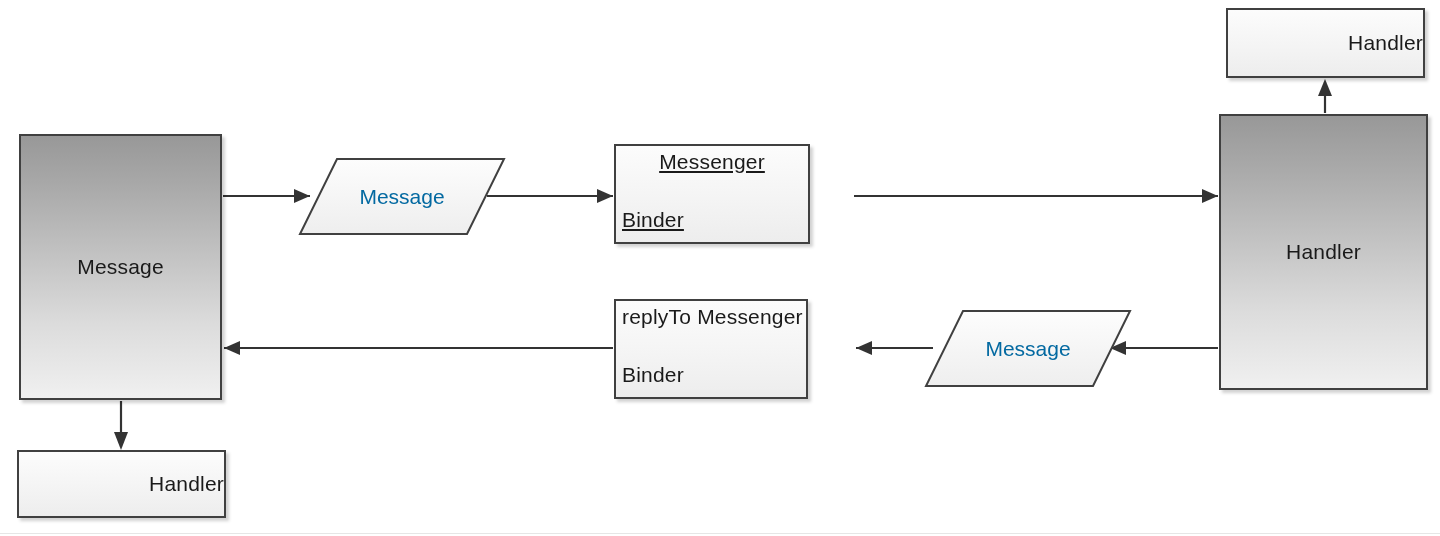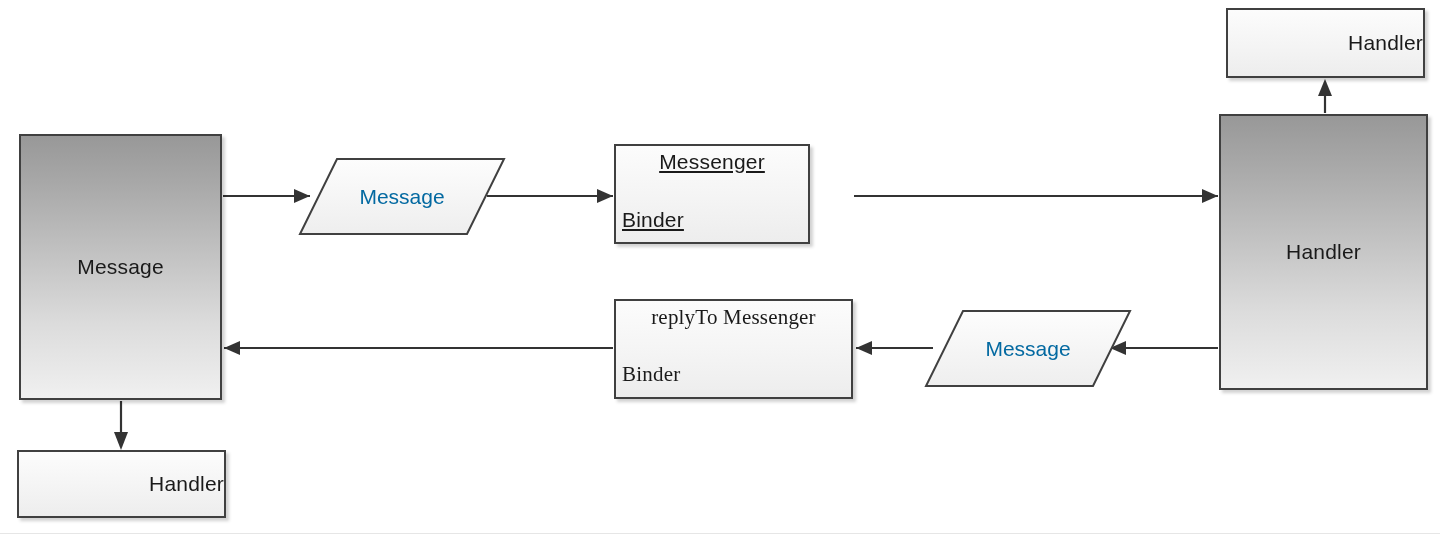--- a/index.html
+++ b/index.html
@@ -159,21 +159,21 @@
       <polygon points="41,4 208,4 171,79 4,79" fill="url(#pgrad1)" stroke="#404040" stroke-width="2"></polygon>
     </svg>
     <div class="para-label">Message</div>
   </div>
 
   <div class="node node-plain node-stack" style="left:614px; top:144px; width:196px; height:100px;text-decoration:underline;">
     <span class="line-top">Messenger</span>
     <span class="line-bottom">Binder</span>
   </div>
 
-  <div class="node node-plain node-stack" style="left:614px; top:299px; width:239px; height:100px;font-family:Liberation Serif, serif;">
+  <div class="node node-plain node-stack" style="left:614px; top:299px; width:194px; height:100px;">
     <span class="line-top">replyTo  Messenger</span>
     <span class="line-bottom">Binder</span>
   </div>
 
   <div class="para-wrap" style="left:922px; top:307px; width:212px; height:84px;">
     <svg width="212" height="84" viewBox="0 0 212 84" xmlns="http://www.w3.org/2000/svg">
       <defs>
         <linearGradient id="pgrad2" x1="0" y1="0" x2="0" y2="1">
           <stop offset="0%" stop-color="#fdfdfd"></stop>
           <stop offset="100%" stop-color="#eeeeee"></stop>

